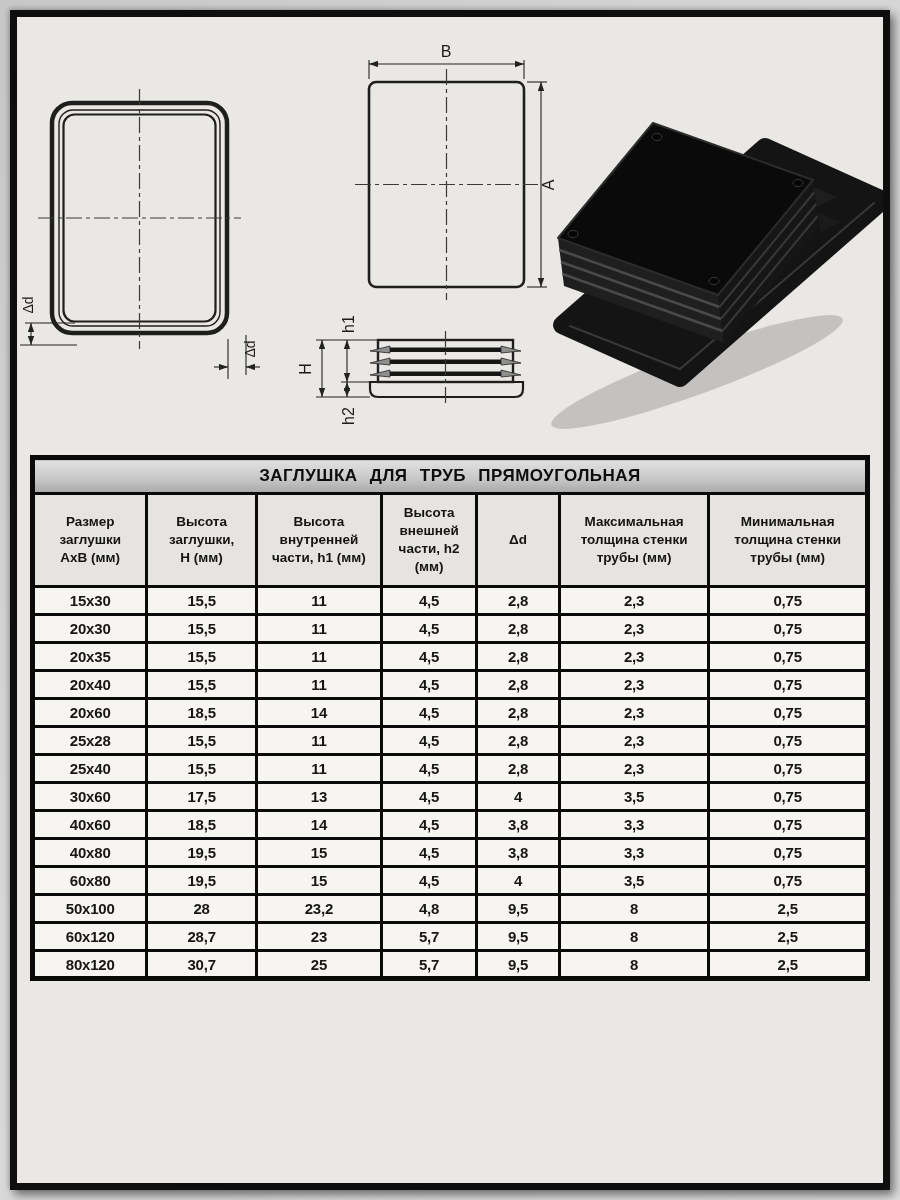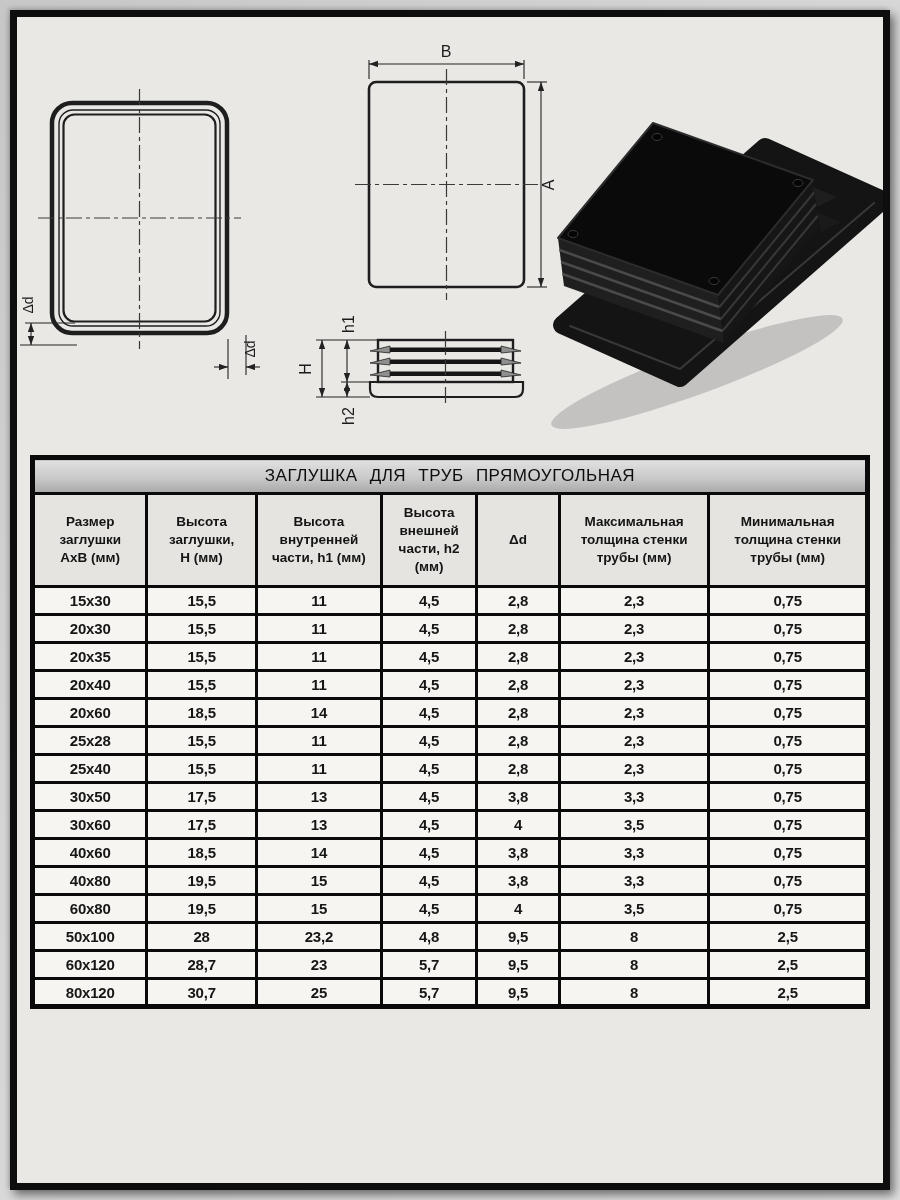--- a/index.html
+++ b/index.html
@@ -23,21 +23,21 @@
 
   
   .tbl {
     border-collapse:collapse; table-layout:fixed;
     width:840px; margin-left:13px;
     border:5px solid #0a0a0a; background:#f6f5f2;
   }
   .tbl th, .tbl td { border:3px solid #0a0a0a; text-align:center; vertical-align:middle; }
   .tbl .title-cell {
     height:36px; background:linear-gradient(180deg,#e0e0e0 0%,#c9c9c9 55%,#a9a9a9 100%);
-    font-size:17px; font-weight:normal; color:#0d0d0d;
+    font-size:17px; font-weight:bold; color:#0d0d0d;
     letter-spacing:.5px; word-spacing:7px;
   }
   .tbl thead .col-hdr {
     height:93px; background:#e5e4e1;
     font-size:13.5px; font-weight:bold; line-height:1.32; color:#141414;
     white-space:pre-line; padding:2px 1px;
   }
   .tbl tbody td {
     height:28px; background:#f6f5f2;
     font-size:15px; font-weight:bold; color:#161616;
@@ -248,29 +248,20 @@
         <tr>
         <td>25х40</td>
         <td>15,5</td>
         <td>11</td>
         <td>4,5</td>
         <td>2,8</td>
         <td>2,3</td>
         <td>0,75</td>
       </tr>
         <tr>
-        <td>30х50</td>
-        <td>17,5</td>
-        <td>13</td>
-        <td>4,5</td>
-        <td>3,8</td>
-        <td>3,3</td>
-        <td>0,75</td>
-      </tr>
-        <tr>
         <td>30х60</td>
         <td>17,5</td>
         <td>13</td>
         <td>4,5</td>
         <td>4</td>
         <td>3,5</td>
         <td>0,75</td>
       </tr>
         <tr>
         <td>40х60</td>

